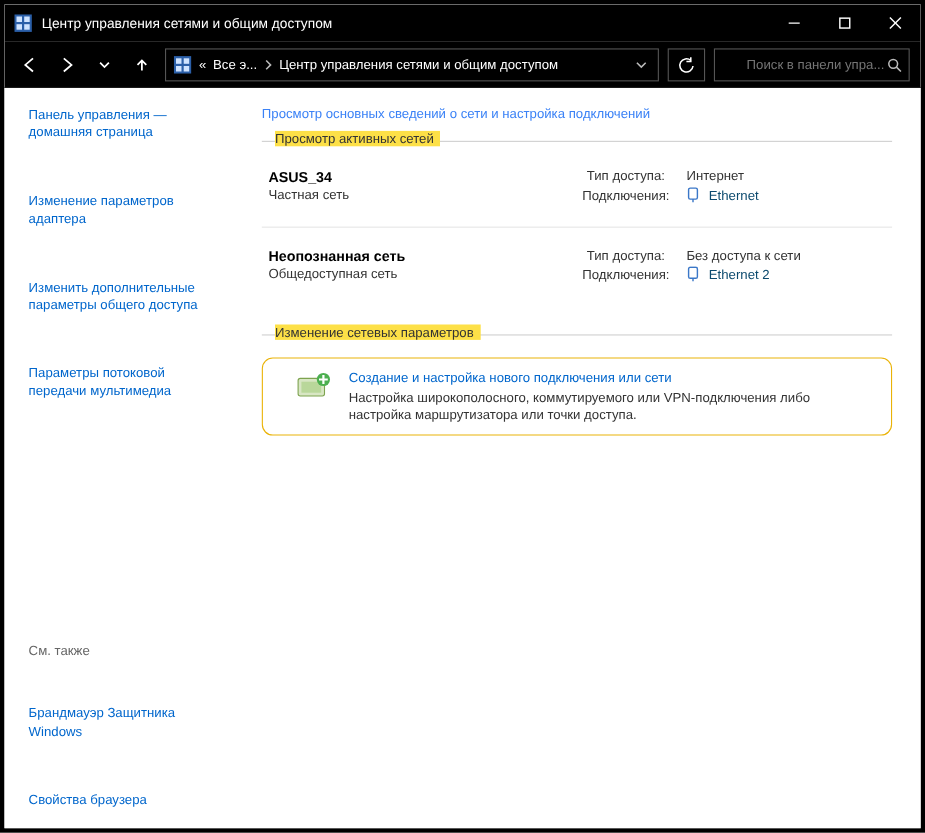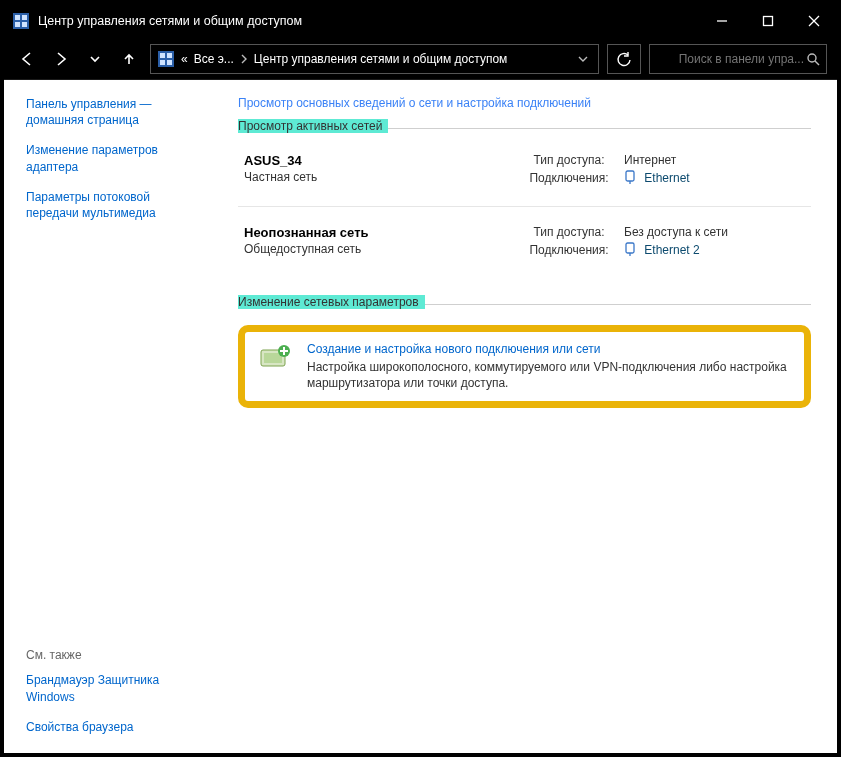--- a/index.html
+++ b/index.html
@@ -64,39 +64,39 @@
   }
   .searchbar .mag { margin-left:auto; color:#bbb;}
 
   
   .content {
     display:flex; height: calc(100% - 76px);
     background:#fff; color:#000;
   }
   .sidebar {
     width: 206px; padding: 16px 14px 14px 22px;
-    display:flex; flex-direction:column;
+    display:flex; flex-direction:column;gap:32px;
   }
   .sidebar a.link {
     color:#0066cc; text-decoration:none; display:block;
     margin-bottom:14px; line-height:1.35;
   }
   .sidebar .spacer { flex:1; }
   .sidebar .see-also { color:#666; margin-bottom:10px;}
   .main {
     flex:1; padding: 16px 26px 16px 28px; overflow:auto;
   }
   h1.page-head {
     color:#3b82f6; font-weight:400; font-size:12px; margin:0 0 18px 0;
   }
 
   
   .group { position:relative; margin-bottom: 26px; }
   .group .legend {
-    position:absolute; top:-9px; left:0; background:#5eead4;
+    position:absolute; top:-9px; left:12px; background:#fde047;
     color:#333; padding-right:6px; font-size:12px;
   }
   .group .frame {
     border-top:1px solid #cfcfcf; padding-top:20px;
   }
 
   
   .net-row {
     display:flex; padding: 4px 6px 18px 6px;
   }
@@ -117,22 +117,22 @@
   
   .task {
     display:flex; gap:14px; padding:8px 10px; border-radius:4px;
   }
   .task + .task { margin-top:8px;}
   .task .ticon { width:36px; height:30px; flex-shrink:0; margin-top:2px;}
   .task .tbody { flex:1;}
   .task .tlink { color:#0066cc; text-decoration:none;}
   .task .tdesc { color:#333; margin-top:3px; line-height:1.35;}
   .task.highlight {
-    border:7px solid #eab308; border-radius:10px;
-    padding:10px 12px;
+    border:1px solid #eab308; border-radius:10px;
+    padding:10px 28px;
   }
 
   svg { display:block; }
 </style>
 </head>
 <body>
 
 <div class="titlebar">
   <span class="app-icon">
     <svg width="16" height="16">
@@ -227,20 +227,21 @@
         </svg>
     </span>
   </div>
 </div>
 
 <div class="content">
 
   <div class="sidebar">
     <a class="link" href="#">Панель управления — домашняя страница</a>
     <a class="link" href="#">Изменение параметров адаптера</a>
+    <a class="link" href="#">Изменить дополнительные параметры общего доступа</a>
     <a class="link" href="#">Параметры потоковой передачи мультимедиа</a>
     <div class="spacer"></div>
     <div class="see-also">См. также</div>
     <a class="link" href="#">Брандмауэр Защитника Windows</a>
     <a class="link" href="#" style="margin-bottom:4px">Свойства браузера</a>
   </div>
 
   <div class="main">
     <h1 class="page-head">Просмотр основных сведений о сети и настройка подключений</h1>
 

